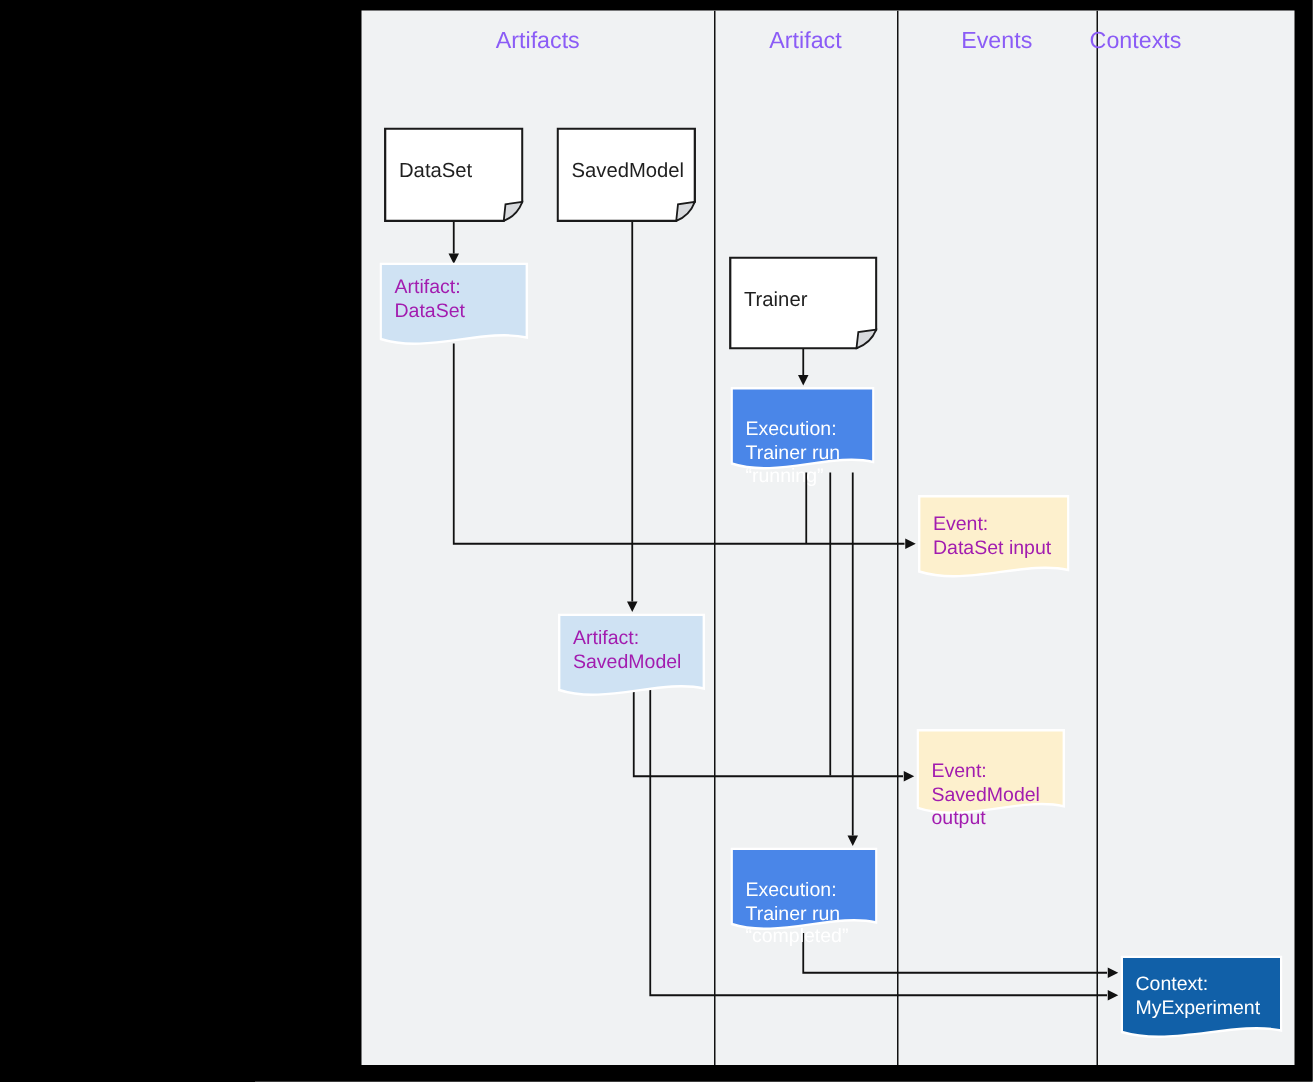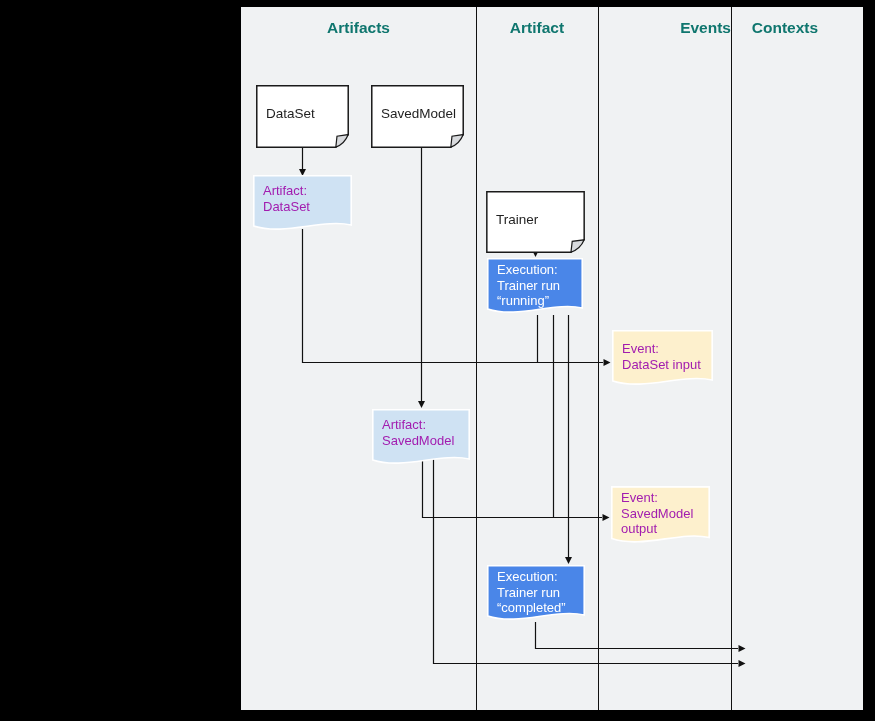--- a/index.html
+++ b/index.html
@@ -3,40 +3,40 @@
 <meta charset="utf-8">
 <style>
   html,body{margin:0;padding:0;background:#000;}
   body{width:875px;height:721px;position:relative;overflow:hidden;
        font-family:"Liberation Sans","DejaVu Sans",sans-serif;
        -webkit-font-smoothing:antialiased;}
   .canvas{position:absolute;left:241px;top:7px;width:622px;height:703px;
           background:#f0f2f3;}
   .overlay{position:absolute;left:0;top:0;width:622px;height:703px;z-index:1;}
   .col-header{position:absolute;top:11px;height:20px;line-height:20px;
-              text-align:center;font-size:15.5px;font-weight:bold;color:#0f766e;z-index:2;}
+              text-align:center;font-size:15.5px;font-weight:normal;color:#8b5cf6;z-index:2;}
   .h0{left:0;width:235px;} .h1{left:235px;width:122px;}
-  .h2{left:357px;width:133px;text-align:right;} .h3{left:490px;width:108px;}
+  .h2{left:357px;width:133px;} .h3{left:462px;width:108px;}
   .node{position:absolute;z-index:2;}
   .node svg{position:absolute;left:0;top:0;width:100%;height:100%;display:block;}
   .doc-path{fill:#ffffff;stroke:#1a1a1a;stroke-width:1.5;vector-effect:non-scaling-stroke;}
   .doc-fold{fill:#d8dadd;stroke:#1a1a1a;stroke-width:1.2;vector-effect:non-scaling-stroke;}
   .wave-path{stroke:#ffffff;stroke-width:1.6;vector-effect:non-scaling-stroke;}
   .fill-artifact .wave-path{fill:#cfe2f3;}
   .fill-execution .wave-path{fill:#4a86e8;}
   .fill-event .wave-path{fill:#fdf0cd;}
   .fill-context .wave-path{fill:#1160a8;}
   .doc-text{position:absolute;left:0;top:0;width:100%;height:100%;
             display:flex;align-items:center;box-sizing:border-box;
             padding:0 6px 6px 10px;font-size:13.5px;color:#1f1f1f;}
   .wave-text{position:absolute;left:0;top:0;width:100%;box-sizing:border-box;
              padding:8px 8px 0 10px;font-size:13px;line-height:15.5px;
              white-space:pre-line;color:#a21caf;}
   .light-text{color:#ffffff;}
-  .pad-tight{padding-top:4px;}
+  .pad-tight{padding-top:20px;}
   .pad-mid{padding-top:11px;}
   .connector{stroke:#111;stroke-width:1.2;fill:none;}
   .divider{stroke:#111;stroke-width:1;}
   .arrowhead{fill:#111;stroke:none;}
 </style>
 </head>
 <body>
 
 <div class="canvas">
 
@@ -89,21 +89,21 @@
   </div>
 
   <div class="node" style="left:130px;top:78px;width:93px;height:63px;">
     <svg viewBox="0 0 96 62" preserveAspectRatio="none">
       <path class="doc-path" d="M0.8,0.8 L95.2,0.8 L95.2,48.8 L82.4,61.2 L0.8,61.2 Z"></path>
       <path class="doc-fold" d="M82.4,61.2 Q91.5,58 95.2,48.8 L83.6,50.4 Z"></path>
     </svg>
     <div class="doc-text">SavedModel</div>
   </div>
 
-  <div class="node" style="left:245px;top:164px;width:99px;height:62px;margin-top:20px;">
+  <div class="node" style="left:245px;top:164px;width:99px;height:62px;">
     <svg viewBox="0 0 96 62" preserveAspectRatio="none">
       <path class="doc-path" d="M0.8,0.8 L95.2,0.8 L95.2,48.8 L82.4,61.2 L0.8,61.2 Z"></path>
       <path class="doc-fold" d="M82.4,61.2 Q91.5,58 95.2,48.8 L83.6,50.4 Z"></path>
     </svg>
     <div class="doc-text">Trainer</div>
   </div>
 
   <div class="node fill-artifact" style="left:12px;top:168px;width:99px;height:64px;">
     <svg viewBox="0 0 100 64" preserveAspectRatio="none">
       <path class="wave-path" d="M0.8,0.8 L99.2,0.8 L99.2,50 C70,43.5 32,61 0.8,51 Z"></path>
@@ -148,14 +148,21 @@
 
   <div class="node fill-event" style="left:370px;top:479px;width:99px;height:66px;">
     <svg viewBox="0 0 100 64" preserveAspectRatio="none">
       <path class="wave-path" d="M0.8,0.8 L99.2,0.8 L99.2,50 C70,43.5 32,61 0.8,51 Z"></path>
     </svg>
     <div class="wave-text pad-tight">Event:
 SavedModel
 output</div>
   </div>
 
+  <div class="node fill-context" style="left:506px;top:630px;width:108px;height:64px;">
+    <svg viewBox="0 0 100 64" preserveAspectRatio="none">
+      <path class="wave-path" d="M0.8,0.8 L99.2,0.8 L99.2,50 C70,43.5 32,61 0.8,51 Z"></path>
+    </svg>
+    <div class="wave-text light-text pad-mid">Context:
+MyExperiment</div>
+  </div>
 
 </div>
 
 </body></html>

